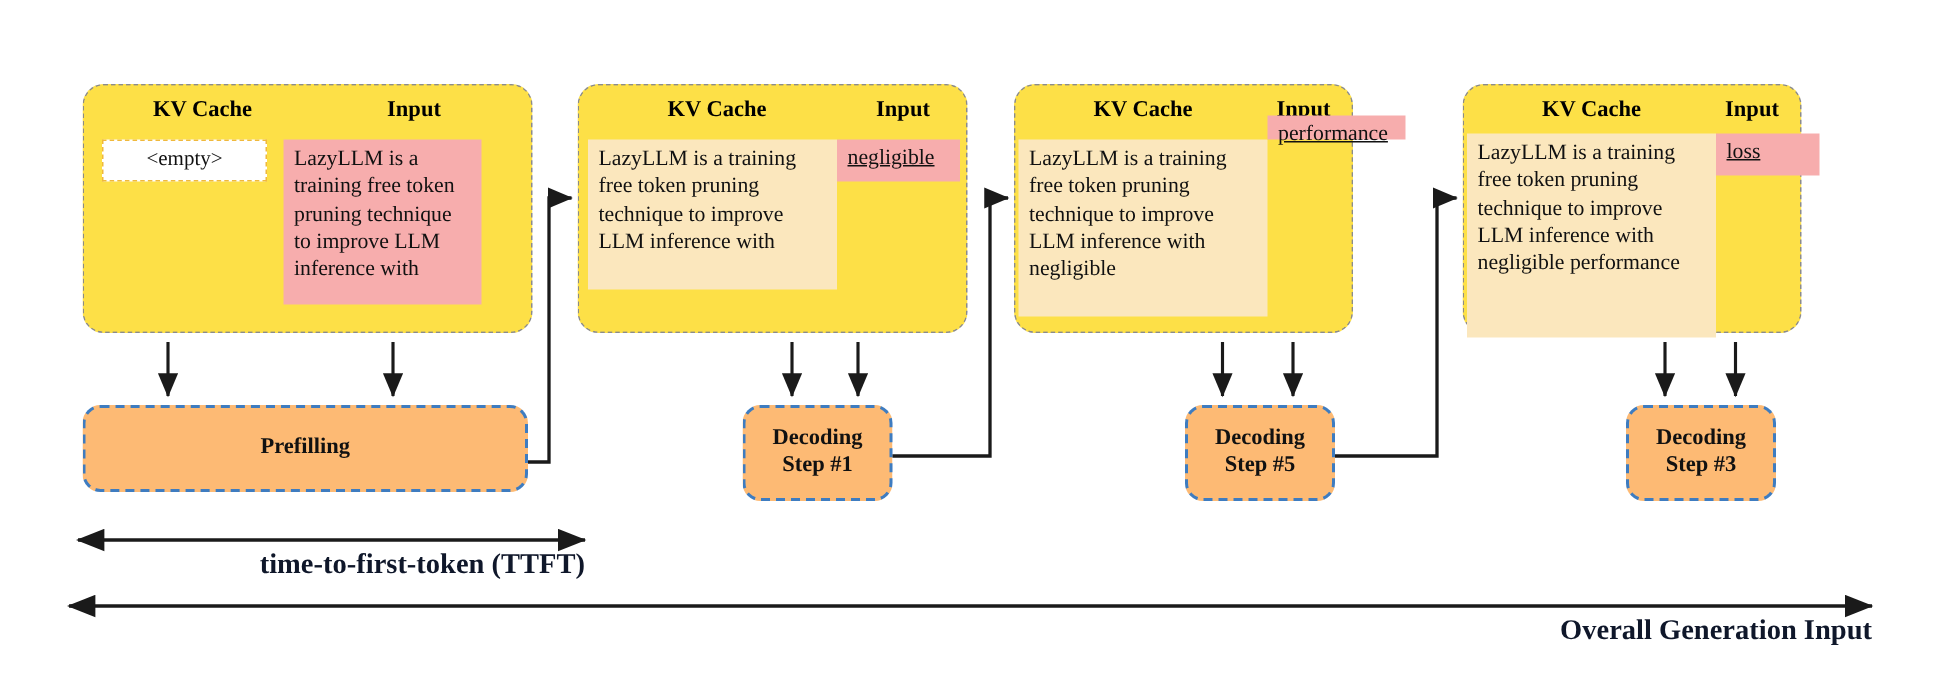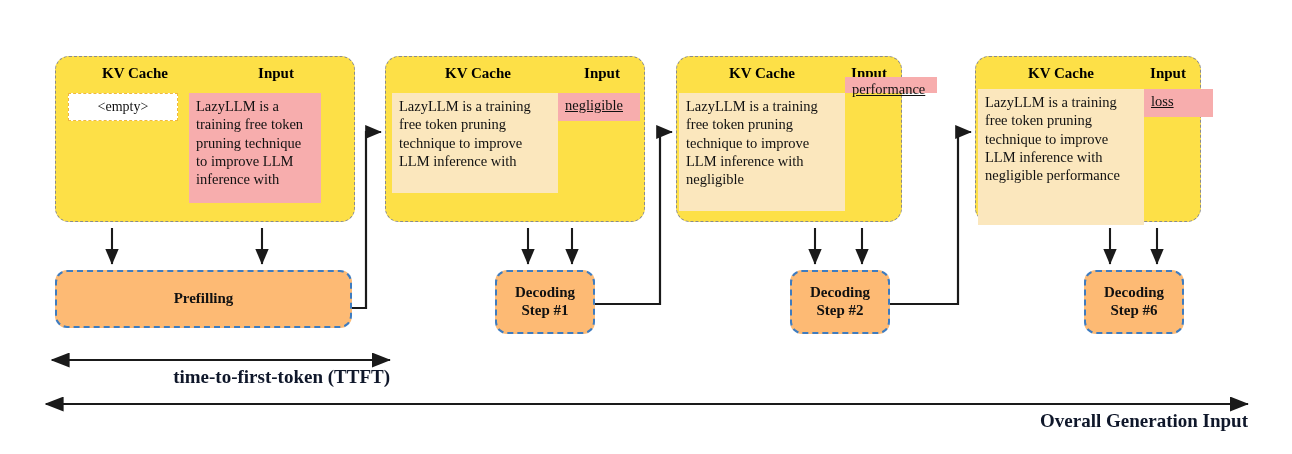--- a/index.html
+++ b/index.html
@@ -152,26 +152,26 @@
     <span>Prefilling</span>
   </div>
 
   <div class="cbox" style="left:495px;top:270px;width:100px;height:64px;flex-direction:column;">
     <span>Decoding</span>
     <span>Step #1</span>
   </div>
 
   <div class="cbox" style="left:790px;top:270px;width:100px;height:64px;flex-direction:column;">
     <span>Decoding</span>
-    <span>Step #2</span>
+    <span>Step #5</span>
   </div>
 
   <div class="cbox" style="left:1084px;top:270px;width:100px;height:64px;flex-direction:column;">
     <span>Decoding</span>
-    <span>Step #6</span>
+    <span>Step #3</span>
   </div>
 
   <svg id="wires" viewBox="0 0 1292 454" xmlns="http://www.w3.org/2000/svg">
     <defs>
       <marker id="ah" markerWidth="9" markerHeight="9" refX="7.2" refY="3.2" orient="auto" markerUnits="strokeWidth">
         <path d="M0,0 L7.6,3.2 L0,6.4 z" fill="#1a1a1a"></path>
       </marker>
       <marker id="ah-s" markerWidth="10" markerHeight="10" refX="8.2" refY="3.4" orient="auto" markerUnits="strokeWidth">
         <path d="M0,0 L8.6,3.4 L0,6.8 z" fill="#1a1a1a"></path>
       </marker>

